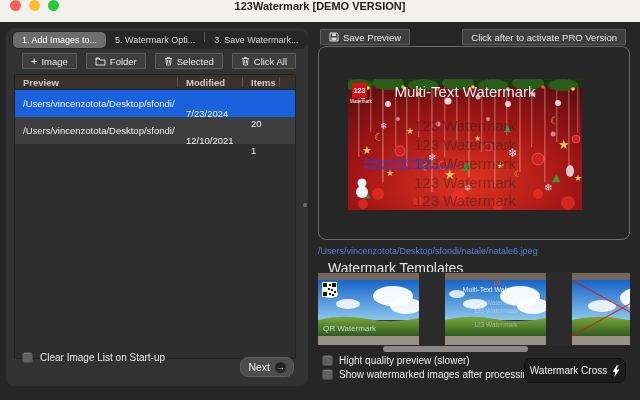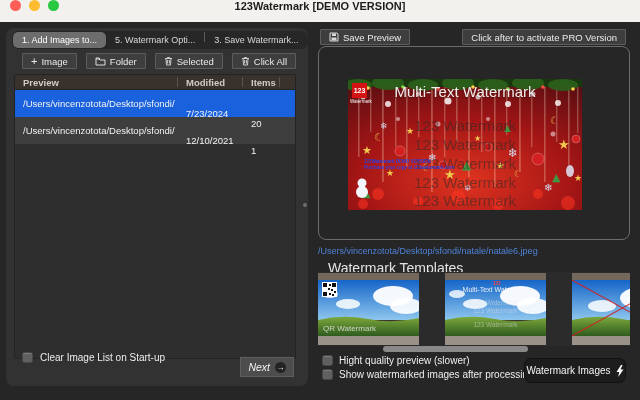--- a/index.html
+++ b/index.html
@@ -35,21 +35,21 @@
   .th-sep { width:1px; height:10px; background:#5a5349; }
   .trow { display:flex; height:27px; align-items:center; color:#f2f2f2; }
   .trow .td { padding-left:8px; white-space:nowrap; overflow:hidden; }
   .td-loc { width:163px; } .td-mod { width:65px;margin-top:20px; } .td-items { width:36px;margin-top:40px; }
   .trow.sel { background:#1a62dd; }
   .trow.alt { background:#3e3e3e; }
 
   .cbrow { position:absolute; display:flex; align-items:center; gap:6px; font-size:10px; color:#eeeeee; white-space:nowrap; }
   .cb { width:11px; height:11px; background:#606060; border:1px solid #484848; border-radius:2.5px; box-shadow:inset 0 1px 0 rgba(255,255,255,.18); flex:0 0 auto; }
 
-  .next-btn { position:absolute; right:14px; top:329px; height:20px; display:flex; align-items:center; gap:5px; background:#4d4d4d; border:1px solid #5e5e5e; border-radius:0; font-size:10.5px; padding:8px 7px; color:#f2f2f2;font-style:italic; }
+  .next-btn { position:absolute; right:14px; top:329px; height:20px; display:flex; align-items:center; gap:5px; background:#4d4d4d; border:1px solid #5e5e5e; border-radius:8px; font-size:10.5px; padding:8px 7px; color:#f2f2f2; }
   .arrow-circ { width:11px; height:11px; border-radius:50%; background:#232323; color:#fff; font-size:8px; line-height:11px; text-align:center; }
 
   .split-dot { position:absolute; left:303px; top:181px; width:4px; height:4px; border-radius:50%; background:#6e6e6e; }
 
   
   .rbtn-row { position:absolute; left:318px; top:7px; width:312px; height:16px; }
   .save-btn { position:absolute; left:2px; top:0; }
   .activate-btn { position:absolute; right:4px; top:0; }
 
   .preview-box { position:absolute; left:318px; top:24px; width:312px; height:194px; border:1px solid #6b6b6b; border-radius:8px; background:#262626; }
@@ -405,21 +405,21 @@
     <div class="cbrow" style="left:322px; top:333px;">
       <span class="cb"></span>
       <span>Hight quality preview (slower)</span>
     </div>
     <div class="cbrow" style="left:322px; top:347px;">
       <span class="cb"></span>
       <span>Show watermarked images after processing</span>
     </div>
 
     <button class="wm-btn">
-      <span>Watermark Images</span>
+      <span>Watermark Cross</span>
       <span class="icon">
         <svg width="8" height="12" viewBox="0 0 8 12">
             <polygon points="5,0 0.5,7 3.2,7 2.2,12 7.5,4.5 4.5,4.5 6.5,0" fill="#ffffff"></polygon>
           </svg>
       </span>
     </button>
 
   </div>
 </div>
 

